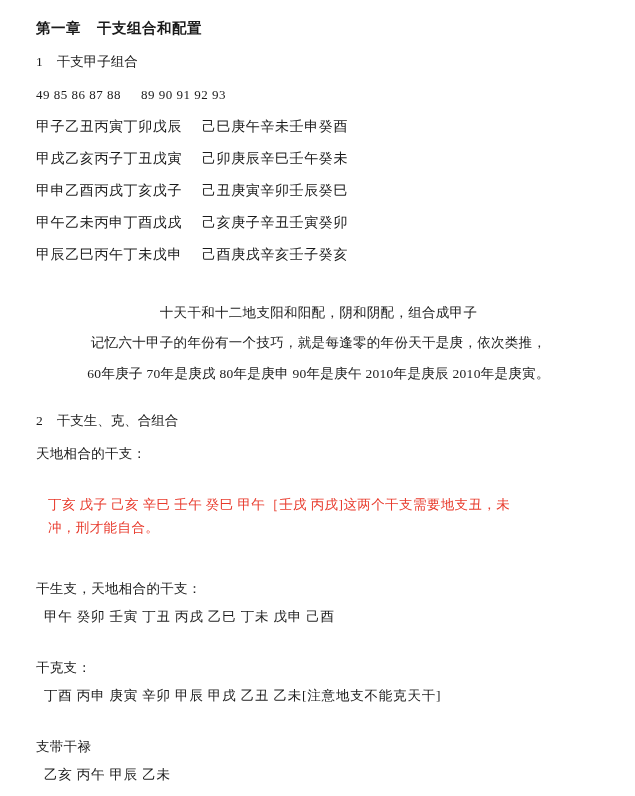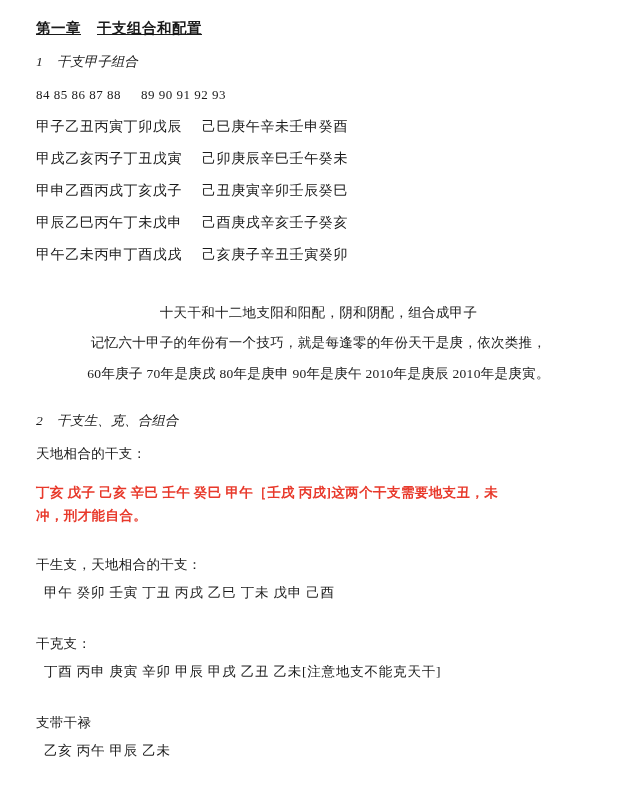--- a/index.html
+++ b/index.html
@@ -23,31 +23,29 @@
   }
   .content {
     padding: 18px 34px 0 36px;
   }
   .chapter-title {
     font-size: 14.5px;
     font-weight: bold;
     letter-spacing: 0.5px;
     margin: 0 0 14px 0;
     line-height: 1.4;
-    text-decoration: underline;
   }
   .chapter-title .sp {
     display: inline-block;
     width: 16px;
   }
   .section-head {
     font-size: 13.5px;
     margin: 0 0 12px 0;
     line-height: 1.5;
-    font-style: italic;
   }
   .section-head .sp {
     display: inline-block;
     width: 14px;
   }
   .num-row {
     font-size: 13px;
     margin: 0 0 12px 0;
     line-height: 1.5;
     letter-spacing: 0.5px;
@@ -75,23 +73,22 @@
   }
   .spacer-lg { height: 26px; }
   .spacer-md { height: 18px; }
   .spacer-sm { height: 10px; }
   .red {
     color: #e8392b;
   }
   .red-block {
     font-size: 13.5px;
     line-height: 1.75;
-    margin: 0;
+    margin: 12px;
     letter-spacing: 0.4px;
-    font-weight: bold;
   }
   .list-row {
     font-size: 13.5px;
     line-height: 1.6;
     margin: 0 0 4px 8px;
     letter-spacing: 0.8px;
   }
   .label-row {
     font-size: 13.5px;
     line-height: 1.6;
@@ -107,37 +104,37 @@
 
     <div class="chapter-title">
       <span>第一章</span><span class="sp"></span><span>干支组合和配置</span>
     </div>
 
     <div class="section-head">
       <span>1</span><span class="sp"></span><span>干支甲子组合</span>
     </div>
 
     <div class="num-row">
-      <span>84  85  86  87  88</span><span class="g2"></span><span>89  90  91  92  93</span>
+      <span>49  85  86  87  88</span><span class="g2"></span><span>89  90  91  92  93</span>
     </div>
 
     <div class="ganzhi-row">
       <span>甲子乙丑丙寅丁卯戊辰</span><span class="gap"></span><span>己巳庚午辛未壬申癸酉</span>
     </div>
     <div class="ganzhi-row">
       <span>甲戌乙亥丙子丁丑戊寅</span><span class="gap"></span><span>己卯庚辰辛巳壬午癸未</span>
     </div>
     <div class="ganzhi-row">
       <span>甲申乙酉丙戌丁亥戊子</span><span class="gap"></span><span>己丑庚寅辛卯壬辰癸巳</span>
     </div>
     <div class="ganzhi-row">
-      <span>甲辰乙巳丙午丁未戊申</span><span class="gap"></span><span>己酉庚戌辛亥壬子癸亥</span>
+      <span>甲午乙未丙申丁酉戊戌</span><span class="gap"></span><span>己亥庚子辛丑壬寅癸卯</span>
     </div>
     <div class="ganzhi-row">
-      <span>甲午乙未丙申丁酉戊戌</span><span class="gap"></span><span>己亥庚子辛丑壬寅癸卯</span>
+      <span>甲辰乙巳丙午丁未戊申</span><span class="gap"></span><span>己酉庚戌辛亥壬子癸亥</span>
     </div>
 
     <div class="spacer-lg"></div>
 
     <div class="para">十天干和十二地支阳和阳配，阴和阴配，组合成甲子</div>
     <div class="para">记忆六十甲子的年份有一个技巧，就是每逢零的年份天干是庚，依次类推，</div>
     <div class="para">60年庚子  70年是庚戌  80年是庚申  90年是庚午  2010年是庚辰  2010年是庚寅。</div>
 
     <div class="spacer-md"></div>
 

